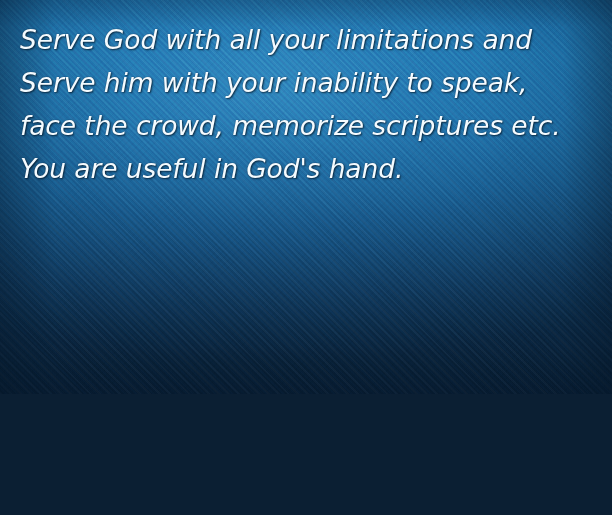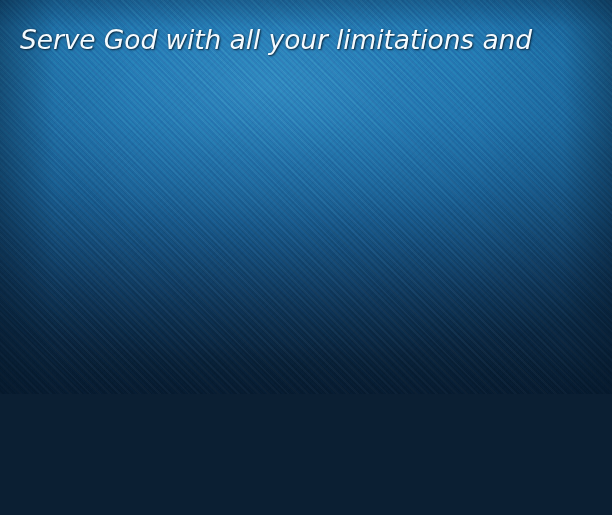--- a/index.html
+++ b/index.html
@@ -113,15 +113,18 @@
 <div id="quote-card">
 
   <div id="bg-base"></div>
   <div id="bg-glow"></div>
   <div id="bg-twill"></div>
   <div id="bg-weave2"></div>
   <div id="bg-vignette"></div>
 
   <div id="quote-text">
     <div class="quote-line">Serve God with all your limitations and</div>
+    <div class="quote-line">Serve him with your inability to speak,</div>
+    <div class="quote-line">face the crowd, memorize scriptures etc.</div>
+    <div class="quote-line">You are useful in God's hand.</div>
   </div>
 
 </div>
 
 </body></html>

